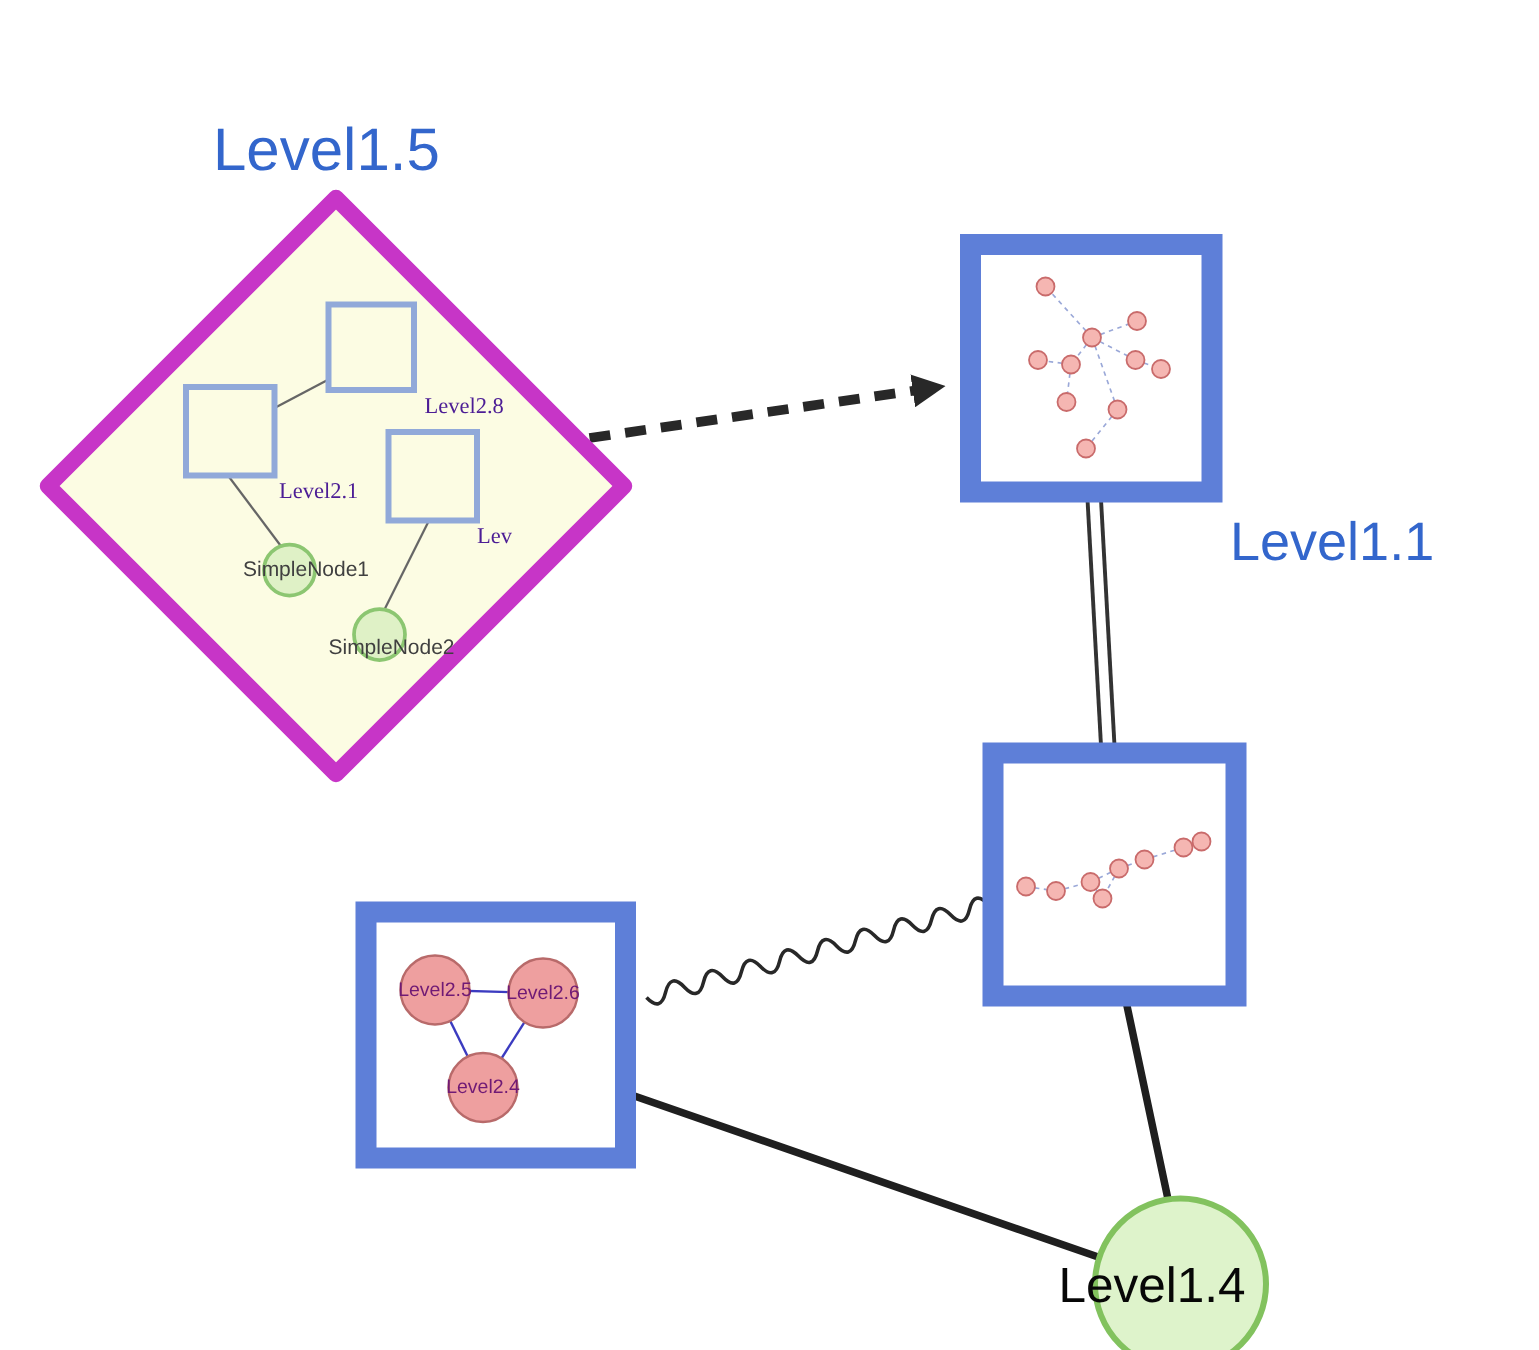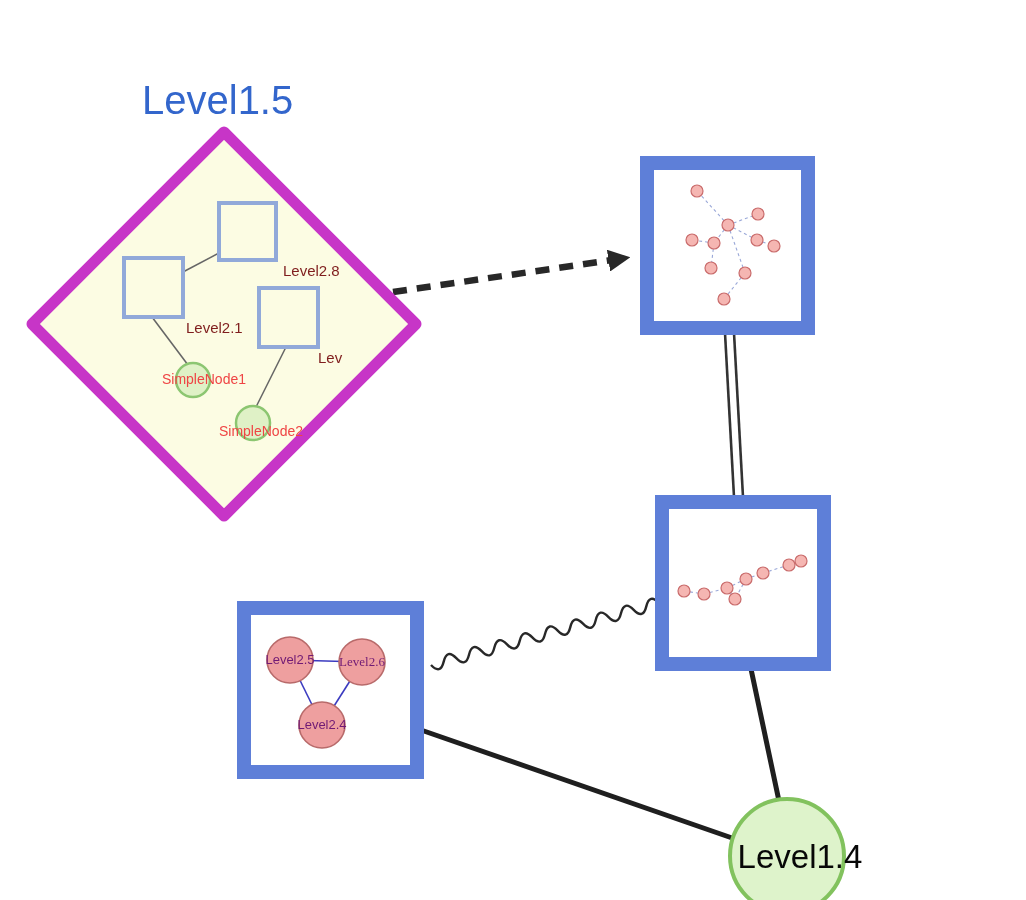--- a/index.html
+++ b/index.html
@@ -10,22 +10,22 @@
     background:#ffffff;
     overflow:hidden;
     font-family:"Liberation Sans","DejaVu Sans",sans-serif;
     margin-top:44px;
   }
   .canvas > svg { position:absolute; left:0; top:0; }
   .lbl { position:absolute; white-space:nowrap; line-height:1.1; }
   .lbl.blue  { color:#3366cc; }
   .lbl.big   { font-size:36px; }
   .lbl.title { font-size:40px; }
-  .lbl.sub   { font-size:15px; color:#7f1d1d; }
-  .lbl.nodetext { font-size:14px; color:#ef4444; }
+  .lbl.sub   { font-size:15px; color:#4c1d95;font-family:Liberation Serif, serif; }
+  .lbl.nodetext { font-size:14px; color:#404040; }
   .lbl.tri   { font-size:13px; color:#701a75; }
   .lbl.center { transform:translate(-50%,-50%); }
   .lbl.l14   { font-size:33px; color:#070707; }
 </style>
 </head>
 <body>
 
 <div class="canvas">
 
   <svg width="1026" height="900" viewBox="0 0 1026 900">
@@ -116,34 +116,35 @@
     </g>
     <circle cx="290" cy="616" r="23" fill="#ee9f9f" stroke="#b86a6a" stroke-width="1.6"></circle>
     <circle cx="362" cy="618" r="23" fill="#ee9f9f" stroke="#b86a6a" stroke-width="1.6"></circle>
     <circle cx="322" cy="681" r="23" fill="#ee9f9f" stroke="#b86a6a" stroke-width="1.6"></circle>
 
     <circle cx="787" cy="812" r="57" fill="#def3cb" stroke="#82c25e" stroke-width="4"></circle>
   </svg>
 
   <div class="lbl blue title" style="left:142px; top:34px;">Level1.5</div>
 
+  <div class="lbl blue big" style="left:820px; top:297px;">Level1.1</div>
 
 
 
-  <div class="lbl l14 center" style="left:800px; top:813px;">Level1.4</div>
+  <div class="lbl l14 center" style="left:768px; top:813px;">Level1.4</div>
 
   <div class="lbl sub" style="left:283px; top:219px;">Level2.8</div>
 
   <div class="lbl sub" style="left:186px; top:276px;">Level2.1</div>
 
   <div class="lbl sub" style="left:318px; top:306px;">Lev</div>
 
   <div class="lbl nodetext center" style="left:204px; top:336px;">SimpleNode1</div>
 
   <div class="lbl nodetext center" style="left:261px; top:388px;">SimpleNode2</div>
 
   <div class="lbl tri center" style="left:290px; top:616px;">Level2.5</div>
 
-  <div class="lbl tri center" style="left:362px; top:618px;font-family:Liberation Serif, serif;">Level2.6</div>
+  <div class="lbl tri center" style="left:362px; top:618px;">Level2.6</div>
 
   <div class="lbl tri center" style="left:322px; top:681px;">Level2.4</div>
 
 </div>
 
 </body></html>

